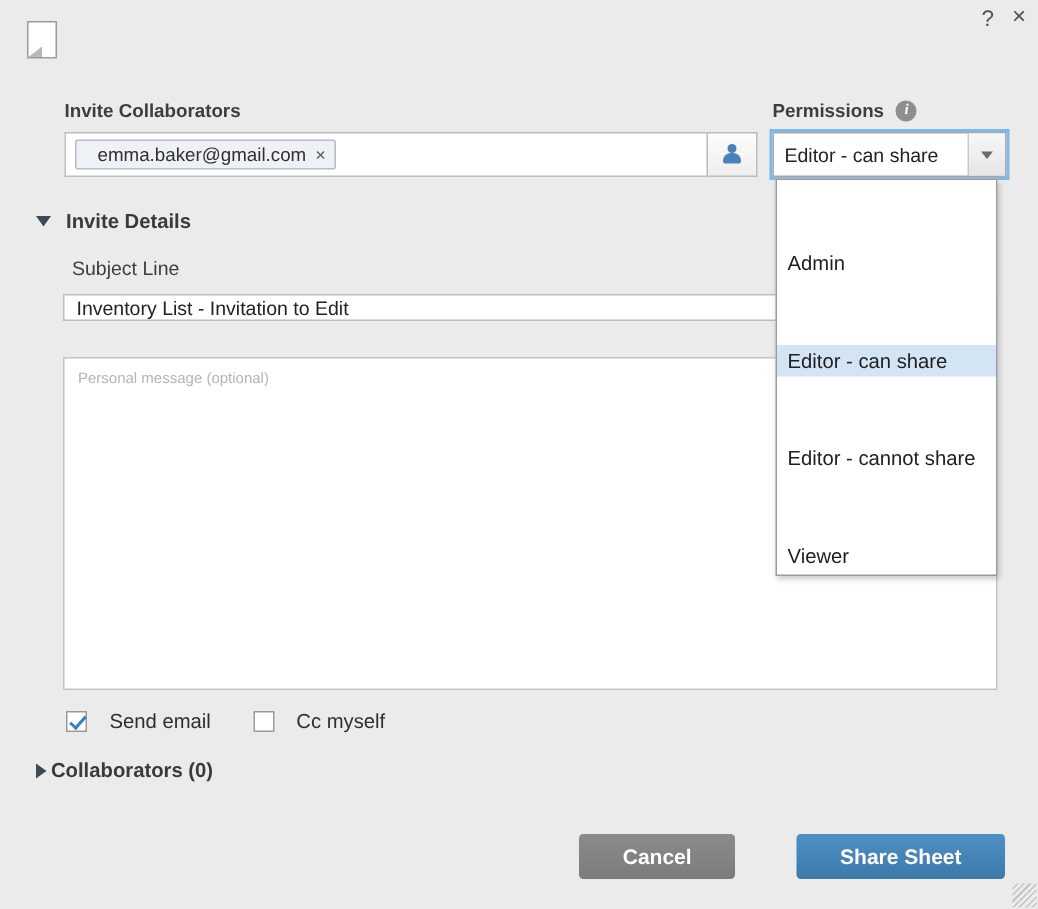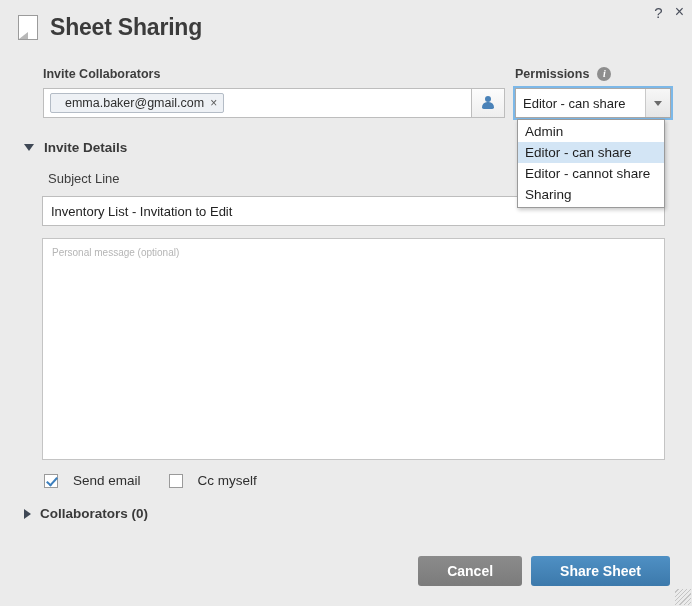--- a/index.html
+++ b/index.html
@@ -220,20 +220,21 @@
     z-index: 50;
     padding: 1px 0 2px 0;
   }
   .menu-option {
     font-size: 13.5px;
     color: #1e1e1e;
     padding: 2px 0 2px 7px;
     line-height: 17px;
     cursor: pointer;
     white-space: nowrap;
+    margin-top: 44px;
   }
   .menu-option.selected {
     background: #d3e5f5;
   }
 
   
   #invite-details-header {
     position: absolute;
     left: 24px;
     top: 140px;
@@ -266,21 +267,21 @@
     top: 171px;
     font-weight: normal;
     font-size: 13px;
     color: #3d3d3d;
   }
   #subject-input {
     position: absolute;
     left: 42px;
     top: 196px;
     width: 623px;
-    height: 30px;
+    height: 18px;
     background: #ffffff;
     border: 1px solid #bdbdbd;
     font-size: 13px;
     color: #222222;
     padding: 0 8px;
     font-family: "Liberation Sans", sans-serif;
   }
   #message-area {
     position: absolute;
     left: 42px;
@@ -330,21 +331,21 @@
   }
   .cb-label { font-size: 13.5px; color: #2f2f2f; }
 
   
   #collaborators-header {
     position: absolute;
     left: 24px;
     top: 506px;
     display: flex;
     align-items: center;
-    gap: 9px;
+    gap: 3px;
     cursor: pointer;
   }
 
   
   #footer {
     position: absolute;
     right: 22px;
     bottom: 20px;
     display: flex;
     gap: 9px;
@@ -360,20 +361,21 @@
     height: 30px;
     padding: 0 29px;
   }
   #cancel-button {
     background: linear-gradient(#8b8b8b, #7b7b7b);
     min-width: 76px;
   }
   #share-button {
     background: linear-gradient(#4f90c4, #3c79ab);
     min-width: 103px;
+    margin-left: 32px;
   }
 
   
   #resize-grip {
     position: absolute;
     right: 1px;
     bottom: 1px;
     width: 16px;
     height: 16px;
     background:
@@ -386,21 +388,20 @@
 </head>
 <body>
 
 <div id="window-controls">
   <span class="chrome-btn">?</span>
   <span class="chrome-btn close">×</span>
 </div>
 
 <div id="title-bar">
   <span class="doc-icon"></span>
-  <span id="page-title">Sheet Sharing</span>
 </div>
 
 <div id="invite-label" class="field-label">Invite Collaborators</div>
 
 <div id="collab-input-wrap">
   <div id="collab-field">
     <span class="email-chip">
       <span>emma.baker@gmail.com</span>
       <span class="chip-x">×</span>
     </span>
@@ -419,21 +420,21 @@
   <div id="permissions-value">Editor - can share</div>
   <div id="permissions-arrow-box">
     <span class="caret-down"></span>
   </div>
 </div>
 
 <div id="permissions-menu">
   <div class="menu-option">Admin</div>
   <div class="menu-option selected">Editor - can share</div>
   <div class="menu-option">Editor - cannot share</div>
-  <div class="menu-option">Sharing</div>
+  <div class="menu-option">Viewer</div>
 </div>
 
 <div id="invite-details-header">
   <span class="tri-down"></span>
   <span class="section-title">Invite Details</span>
 </div>
 
 <div id="subject-label">Subject Line</div>
 <input id="subject-input" type="text" value="Inventory List - Invitation to Edit" style="">
 

